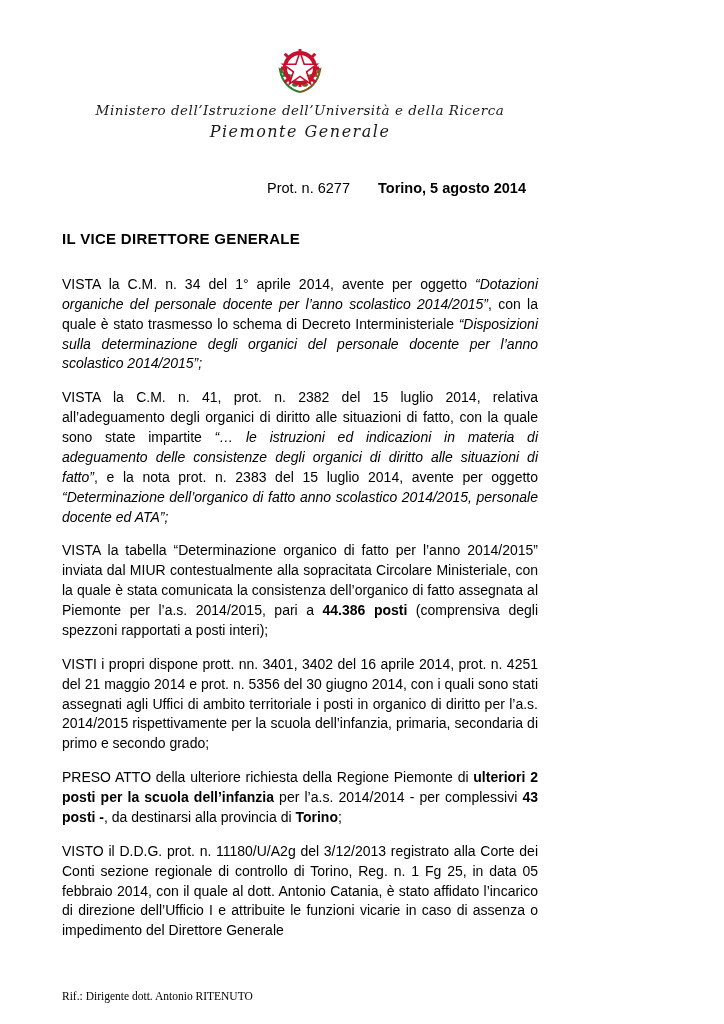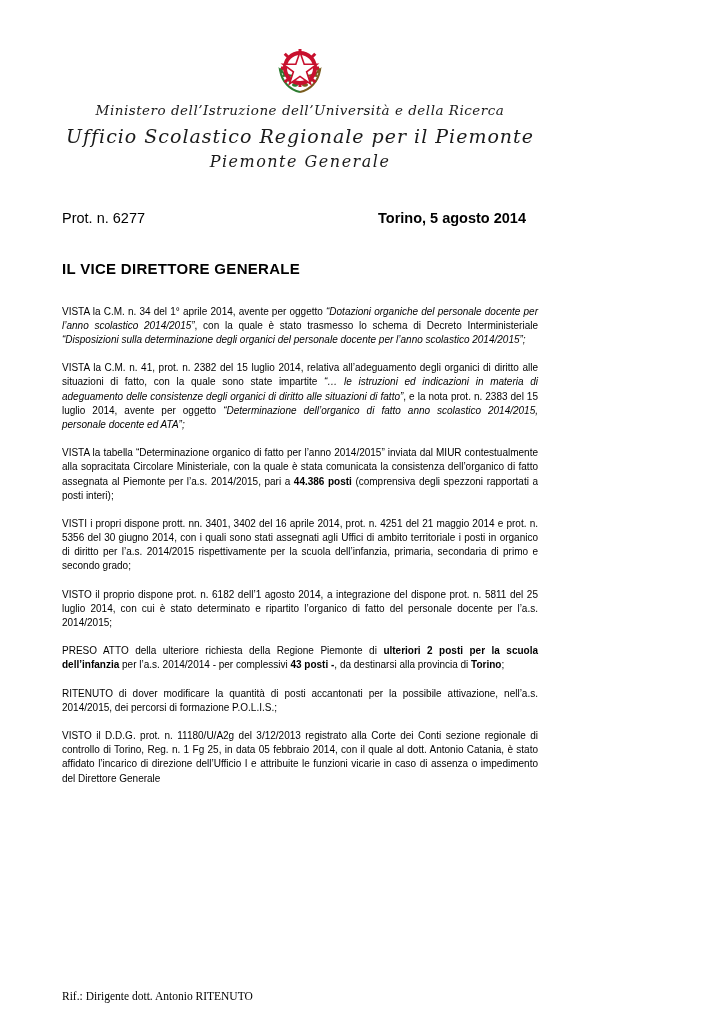--- a/index.html
+++ b/index.html
@@ -51,45 +51,46 @@
   }
   .lh-3 {
     font-size: 16px;
     margin-top: 3px;
     letter-spacing: 1.5px;
   }
 
   
   .protrow {
     display: flex;
-    justify-content: space-between;
+    justify-content: flex-end;
     align-items: baseline;
     margin-top: 38px;
     font-size: 14.5px;
+    gap: 28px;
   }
   .protrow .right {
     padding-right: 12px;
     font-weight: bold;
   }
 
   
   .doc-title {
     text-align: left;
     font-weight: bold;
     font-size: 15px;
     margin-top: 34px;
     letter-spacing: 0.3px;
   }
 
   
   .body {
     margin-top: 28px;
   }
   .para {
-    font-size: 10px;
+    font-size: 14px;
     line-height: 1.42;
     text-align: justify;
     margin-bottom: 14px;
   }
   .para i, .it {
     font-style: italic;
   }
   .para b, .bd {
     font-weight: bold;
   }
@@ -132,46 +133,43 @@
         <rect x="40" y="24.5" width="5" height="3"></rect>
         <rect x="11" y="11" width="3" height="5" transform="rotate(-45 12.5 13.5)"></rect>
         <rect x="38" y="11" width="3" height="5" transform="rotate(45 39.5 13.5)"></rect>
         <rect x="11" y="36" width="3" height="5" transform="rotate(45 12.5 38.5)"></rect>
         <rect x="38" y="36" width="3" height="5" transform="rotate(-45 39.5 38.5)"></rect>
       </g>
 
       <polygon points="26,10 30.2,22.2 43,22.2 32.6,29.8 36.6,42 26,34.4 15.4,42 19.4,29.8 9,22.2 21.8,22.2" fill="#ffffff" stroke="#c8102e" stroke-width="1.6"></polygon>
     </svg>
     <div class="lh-line lh-1">Ministero dell’Istruzione dell’Università e della Ricerca</div>
-    <div class="lh-line lh-2">Ufficio Scolastico Regionale per il Piemonte</div>
     <div class="lh-line lh-3">Piemonte Generale</div>
   </div>
 
   <div class="protrow">
     <div class="left">Prot. n. 6277</div>
     <div class="right">Torino,  5 agosto 2014</div>
   </div>
 
   <div class="doc-title">IL  VICE DIRETTORE GENERALE</div>
 
   <div class="body">
 
     <p class="para"><span>VISTA la C.M. n. 34 del 1° aprile 2014, avente per oggetto </span><i>“Dotazioni organiche del personale docente per l’anno scolastico 2014/2015”</i><span>, con la quale è stato trasmesso lo schema di Decreto Interministeriale </span><i>“Disposizioni sulla determinazione degli organici del personale docente per l’anno scolastico 2014/2015”;</i></p>
 
     <p class="para"><span>VISTA la C.M. n. 41, prot. n. 2382 del 15 luglio 2014, relativa all’adeguamento degli organici di diritto alle situazioni di fatto, con la quale sono state impartite </span><i>“… le istruzioni ed indicazioni in materia di adeguamento delle consistenze degli organici di diritto alle situazioni di fatto”</i><span>, e la nota prot. n. 2383 del 15 luglio 2014, avente per oggetto </span><i>“Determinazione dell’organico di fatto anno scolastico 2014/2015, personale docente ed ATA”;</i></p>
 
     <p class="para"><span>VISTA la tabella “Determinazione organico di fatto per l’anno 2014/2015” inviata dal MIUR contestualmente alla sopracitata Circolare Ministeriale, con la quale è stata comunicata la consistenza dell’organico di fatto assegnata al Piemonte per l’a.s. 2014/2015, pari a </span><b>44.386 posti</b><span> (comprensiva degli spezzoni rapportati a posti interi);</span></p>
 
     <p class="para">VISTI i propri dispone prott. nn. 3401, 3402 del 16 aprile 2014, prot. n. 4251 del 21 maggio 2014 e prot. n. 5356 del 30 giugno 2014, con i quali sono stati assegnati agli Uffici di ambito territoriale i posti in organico di diritto per l’a.s. 2014/2015 rispettivamente per la scuola dell’infanzia, primaria, secondaria di primo e secondo grado;</p>
 
-    <p class="para">VISTO il proprio dispone prot. n. 6182 dell’1 agosto 2014, a integrazione del dispone prot. n. 5811 del 25 luglio 2014, con cui è stato determinato e ripartito l’organico di fatto del personale docente per l’a.s. 2014/2015;</p>
 
     <p class="para"><span>PRESO ATTO della ulteriore richiesta della Regione Piemonte di </span><b>ulteriori 2 posti per la scuola dell’infanzia</b><span> per l’a.s. 2014/2014 - per complessivi </span><b>43 posti -</b><span>, da destinarsi alla provincia di </span><b>Torino</b><span>;</span></p>
 
-    <p class="para">RITENUTO di dover modificare la quantità di posti accantonati per la possibile attivazione, nell’a.s. 2014/2015,  dei percorsi di formazione P.O.L.I.S.;</p>
 
     <p class="para">VISTO il D.D.G. prot. n. 11180/U/A2g del 3/12/2013 registrato alla Corte dei Conti sezione regionale di controllo di Torino, Reg. n. 1 Fg 25, in data 05 febbraio 2014, con il quale al dott.  Antonio Catania, è stato affidato l’incarico di direzione dell’Ufficio I e attribuite le funzioni vicarie in caso di assenza o impedimento del Direttore Generale</p>
 
   </div>
 
   <div class="footer">Rif.: Dirigente dott. Antonio RITENUTO</div>
 
 </div>
 
 </body></html>

